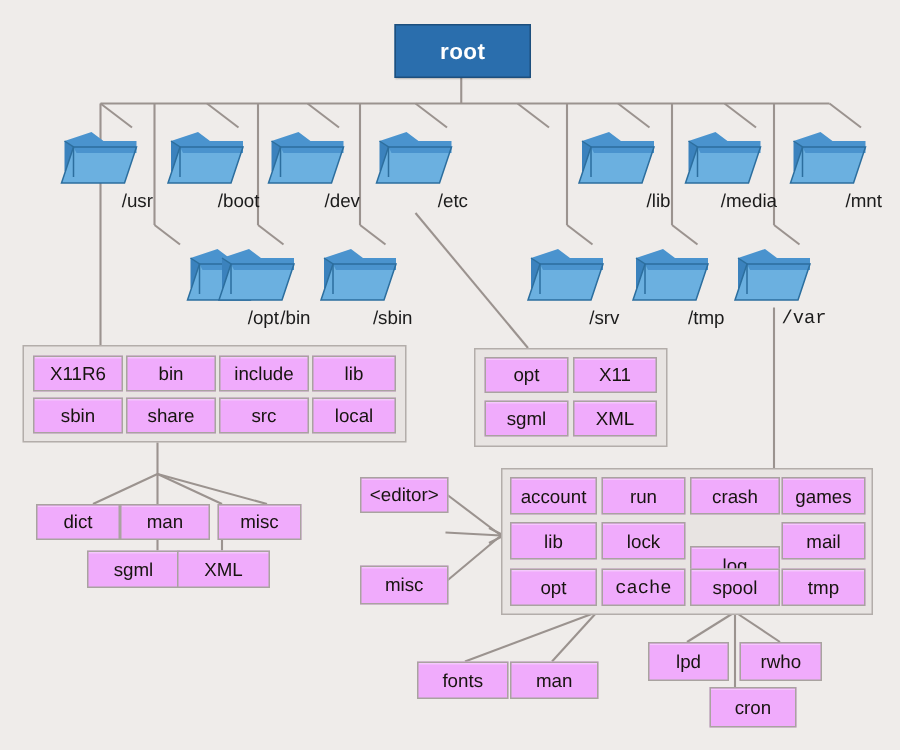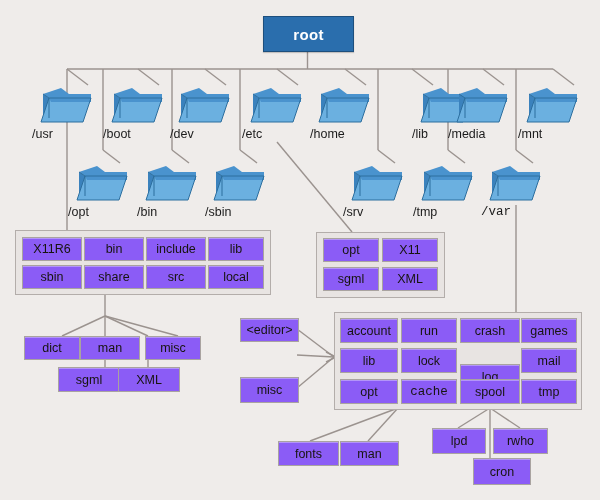--- a/index.html
+++ b/index.html
@@ -32,39 +32,39 @@
     display: flex;
     align-items: center;
     justify-content: center;
     letter-spacing: .3px;
     box-shadow: 0 1px 1px rgba(0,0,0,.18);
   }
   
   .folder {
     position: absolute;
     width: 70px;
-    text-align: left;
+    text-align: right;
   }
   .folder .glyph {
     display: block;
     width: 56px;
     height: 42px;
     margin: 0 auto;
   }
   .folder .flabel {
     display: block;
     font-size: 12.5px;
     color: #1b1b1b;
     margin-top: 1px;
     white-space: nowrap;
   }
   
   .chip {
     position: absolute;
-    background: #8b5cf6;
+    background: #f0abfc;
     border: 1px solid #a9a3a0;
     color: #17140f;
     font-size: 12.5px;
     display: flex;
     align-items: center;
     justify-content: center;
     white-space: nowrap;
     box-shadow: 0 1px 0 rgba(255,255,255,.35) inset;
   }
   
@@ -190,35 +190,22 @@
         <polygon points="4,10 10,14 10,34 4,30" fill="#3b82bd"></polygon>
         <polygon points="10,14 52,14 44,38 2,38" fill="#6bb0e0"></polygon>
         <polygon points="10,14 52,14 52,18 12,18" fill="#4a93ce"></polygon>
         <polyline points="4,10 10,14 10,34" fill="none" stroke="#2c6e9e" stroke-width="1"></polyline>
         <polyline points="10,14 52,14 44,38 2,38 10,14" fill="none" stroke="#2c6e9e" stroke-width="1"></polyline>
       </svg>
     </span>
     <span class="flabel">/etc</span>
   </div>
 
-  <div class="folder" style="left:310px; top:84px;">
-    <span class="glyph">
-      <svg viewBox="0 0 56 42" width="56" height="42">
-        <polygon points="4,10 22,4 30,10 52,10 52,14 10,14" fill="#4a93ce"></polygon>
-        <polygon points="4,10 10,14 10,34 4,30" fill="#3b82bd"></polygon>
-        <polygon points="10,14 52,14 44,38 2,38" fill="#6bb0e0"></polygon>
-        <polygon points="10,14 52,14 52,18 12,18" fill="#4a93ce"></polygon>
-        <polyline points="4,10 10,14 10,34" fill="none" stroke="#2c6e9e" stroke-width="1"></polyline>
-        <polyline points="10,14 52,14 44,38 2,38 10,14" fill="none" stroke="#2c6e9e" stroke-width="1"></polyline>
-      </svg>
-    </span>
-    <span class="flabel">/home</span>
-  </div>
-
-  <div class="folder" style="left:377px; top:84px;padding-left:35px;">
+
+  <div class="folder" style="left:377px; top:84px;">
     <span class="glyph">
       <svg viewBox="0 0 56 42" width="56" height="42">
         <polygon points="4,10 22,4 30,10 52,10 52,14 10,14" fill="#4a93ce"></polygon>
         <polygon points="4,10 10,14 10,34 4,30" fill="#3b82bd"></polygon>
         <polygon points="10,14 52,14 44,38 2,38" fill="#6bb0e0"></polygon>
         <polygon points="10,14 52,14 52,18 12,18" fill="#4a93ce"></polygon>
         <polyline points="4,10 10,14 10,34" fill="none" stroke="#2c6e9e" stroke-width="1"></polyline>
         <polyline points="10,14 52,14 44,38 2,38 10,14" fill="none" stroke="#2c6e9e" stroke-width="1"></polyline>
       </svg>
     </span>
@@ -246,21 +233,21 @@
         <polygon points="4,10 10,14 10,34 4,30" fill="#3b82bd"></polygon>
         <polygon points="10,14 52,14 44,38 2,38" fill="#6bb0e0"></polygon>
         <polygon points="10,14 52,14 52,18 12,18" fill="#4a93ce"></polygon>
         <polyline points="4,10 10,14 10,34" fill="none" stroke="#2c6e9e" stroke-width="1"></polyline>
         <polyline points="10,14 52,14 44,38 2,38 10,14" fill="none" stroke="#2c6e9e" stroke-width="1"></polyline>
       </svg>
     </span>
     <span class="flabel">/mnt</span>
   </div>
 
-  <div class="folder" style="left:68px; top:162px;">
+  <div class="folder" style="left:68px; top:162px;padding-left:48px;">
     <span class="glyph">
       <svg viewBox="0 0 56 42" width="56" height="42">
         <polygon points="4,10 22,4 30,10 52,10 52,14 10,14" fill="#4a93ce"></polygon>
         <polygon points="4,10 10,14 10,34 4,30" fill="#3b82bd"></polygon>
         <polygon points="10,14 52,14 44,38 2,38" fill="#6bb0e0"></polygon>
         <polygon points="10,14 52,14 52,18 12,18" fill="#4a93ce"></polygon>
         <polyline points="4,10 10,14 10,34" fill="none" stroke="#2c6e9e" stroke-width="1"></polyline>
         <polyline points="10,14 52,14 44,38 2,38 10,14" fill="none" stroke="#2c6e9e" stroke-width="1"></polyline>
       </svg>
     </span>

